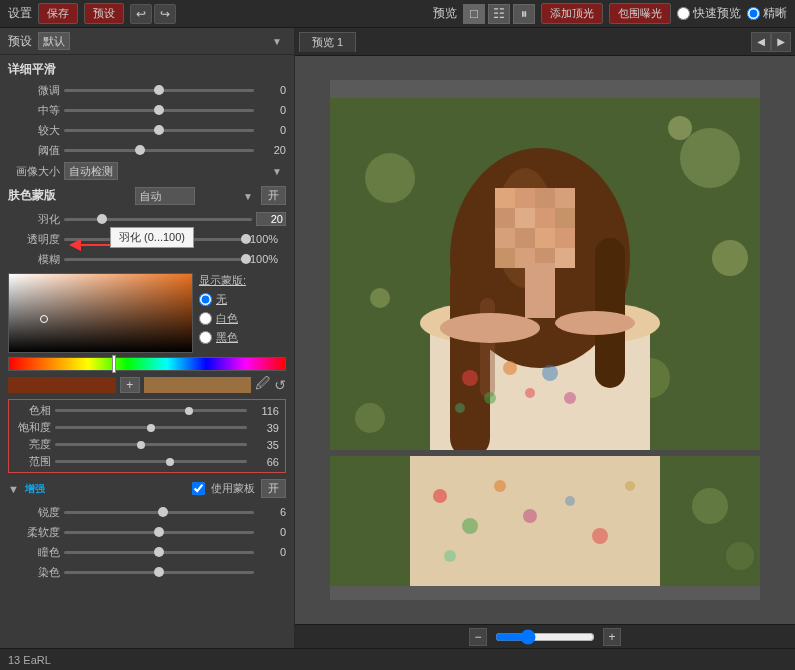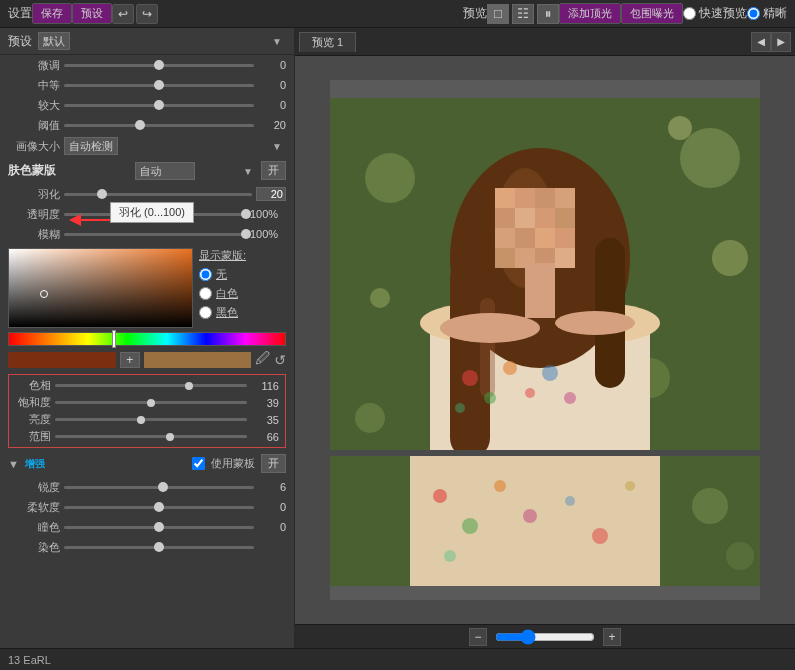--- a/index.html
+++ b/index.html
@@ -5,25 +5,26 @@
     * { box-sizing: border-box; margin: 0; padding: 0; }
     body { background: #3a3a3a; font-family: 'Microsoft YaHei', Arial, sans-serif; font-size: 12px; color: #ccc; width: 795px; height: 670px; overflow: hidden; display: flex; flex-direction: column; }
 
     
     .top-toolbar {
       background: #2b2b2b;
       height: 28px;
       display: flex;
       align-items: center;
       padding: 0 8px;
+      gap: 6px;
       border-bottom: 1px solid #1a1a1a;
     }
     .top-toolbar span { color: #ccc; font-size: 12px; }
     .toolbar-btn {
-      background: #701a75;
+      background: #7f1d1d;
       border: 1px solid #555;
       color: #ccc;
       font-size: 11px;
       padding: 2px 8px;
       cursor: pointer;
       border-radius: 2px;
     }
     .undo-redo {
       display: flex;
       gap: 2px;
@@ -496,20 +497,21 @@
     <div class="preset-row">
       <span class="preset-label">预设</span>
       <div class="select-wrapper">
         <select class="preset-select">
           <option>默认</option>
         </select>
         <span class="select-arrow">▼</span>
       </div>
     </div>
 
+    <div class="section-header">详细平滑</div>
 
     <div class="slider-row">
       <span class="slider-label">微调</span>
       <div class="slider-container">
         <div class="slider-track">
           <div class="slider-thumb" style="left:50%;"></div>
         </div>
       </div>
       <span class="slider-value">0</span>
     </div>

